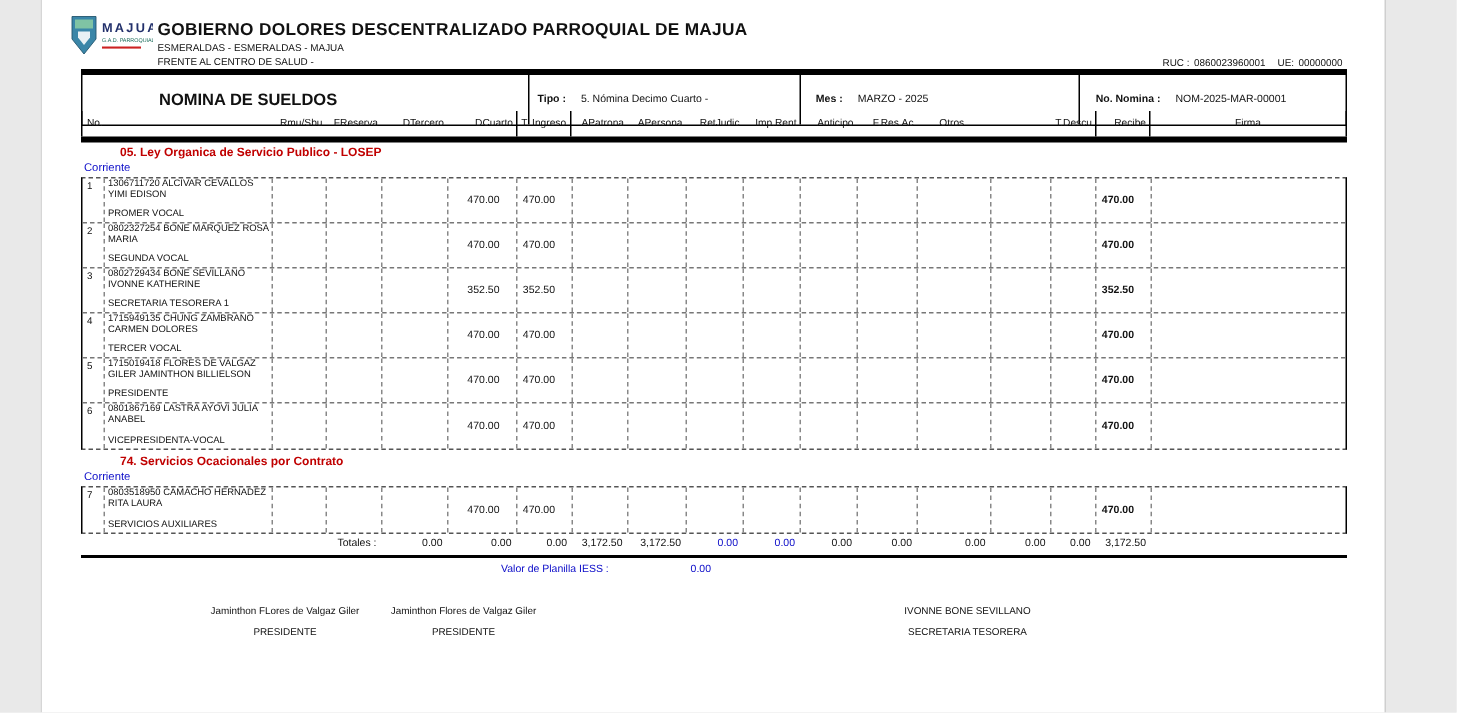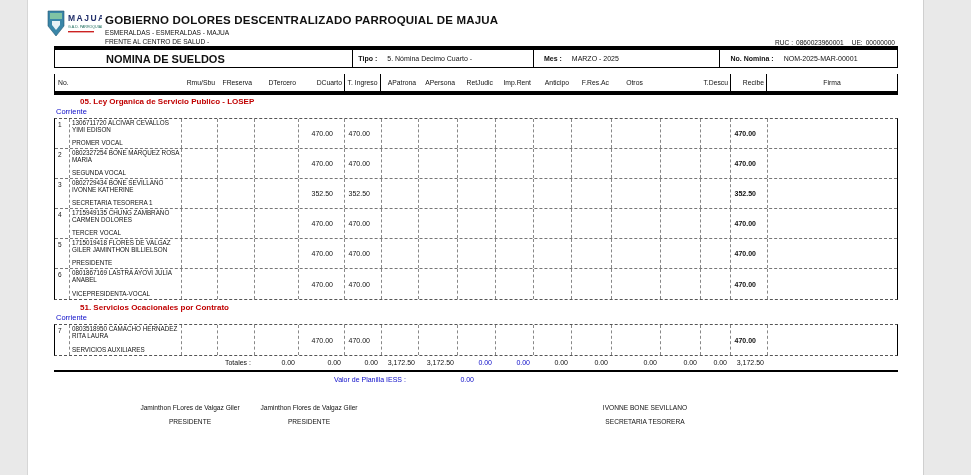--- a/index.html
+++ b/index.html
@@ -12,21 +12,21 @@
   
   .logo{position:absolute;left:18px;top:8px;}
   .org-name{position:absolute;left:77px;top:14px;font-size:11.5px;font-weight:bold;letter-spacing:.2px;}
   .org-loc{position:absolute;left:77px;top:29px;font-size:6.6px;}
   .org-addr{position:absolute;left:77px;top:38px;font-size:6.6px;}
   .ruc{position:absolute;right:28px;top:39px;font-size:6.6px;white-space:nowrap;}
   .ruc span{margin-left:3px;}
   .bar{position:absolute;left:26px;width:844px;height:4px;background:#000;}
   .bar1{top:46px;} .bar2{top:91px;}
   
-  .tband{position:absolute;left:26px;top:50px;width:844px;height:18px;display:flex;
+  .tband{position:absolute;left:26px;top:50px;width:844px;height:34px;display:flex;
     border-bottom:1px solid #000;border-left:1px solid #000;border-right:1px solid #000;}
   .tb{display:flex;align-items:center;}
   .tb0{width:298px;padding-left:51px;font-size:11px;font-weight:bold;}
   .tb1{width:181px;border-left:1px solid #000;padding-left:5px;}
   .tb2{width:187px;border-left:1px solid #000;padding-left:10px;}
   .tb3{width:178px;border-left:1px solid #000;padding-left:10px;}
   .tb .lbl{font-size:7px;font-weight:bold;white-space:nowrap;}
   .tb .val{font-size:7px;margin-left:10px;white-space:nowrap;}
   
   .colhead{position:absolute;left:26px;top:74px;width:844px;height:17px;display:grid;
@@ -267,21 +267,21 @@
           <div class="c num c-anticipo"></div>
           <div class="c num c-fresac"></div>
           <div class="c num c-otros"></div>
           <div class="c num c-extra"></div>
           <div class="c num c-tdescu"></div>
           <div class="c num c-recibe bold">470.00</div>
           <div class="c firma"></div>
         </div>
       </div>
 
-    <div class="sec-title s1t">51. Servicios Ocacionales por Contrato</div>
+    <div class="sec-title s1t">74. Servicios Ocacionales por Contrato</div>
     <div class="sec-sub s1s">Corriente</div>
     <div class="rows-box box1">
         <div class="trow">
           <div class="c cno">7</div>
           <div class="c cname">
             <div class="idname">0803518950  CAMACHO HERNADEZ RITA LAURA</div>
             <div class="role">SERVICIOS AUXILIARES</div>
           </div>
           <div class="c num c-rmu"></div>
           <div class="c num c-freserva"></div>

